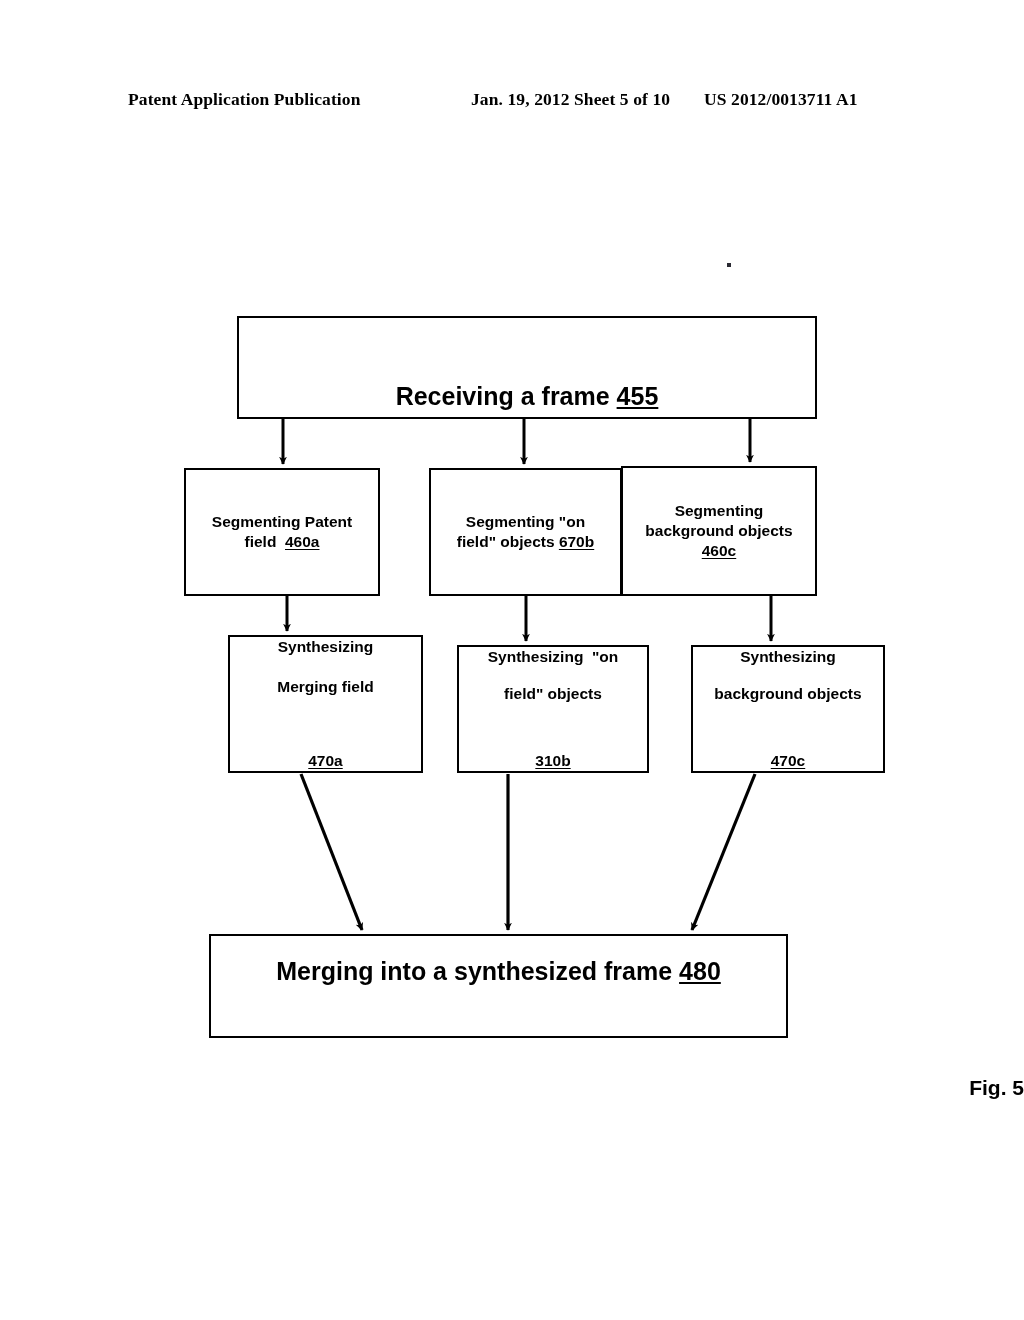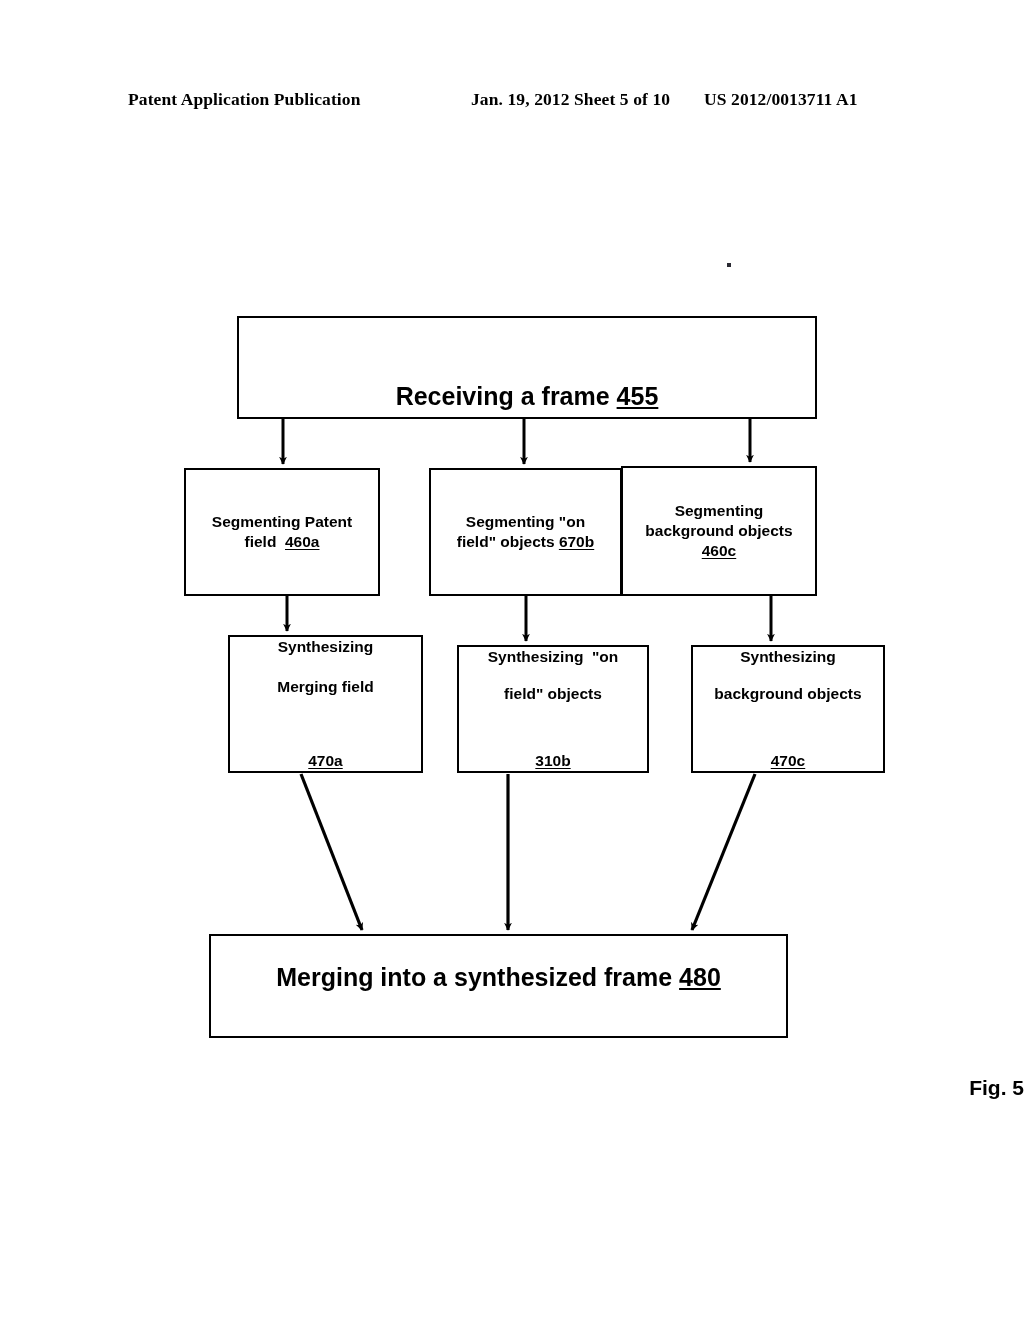--- a/index.html
+++ b/index.html
@@ -101,21 +101,21 @@
 
   .gap-line { display: block; height: 13px; }
 
   
   #node-480 {
     left: 209px;
     top: 934px;
     width: 579px;
     height: 104px;
     justify-content: flex-start;
-    padding-top: 25px;
+    padding-top: 19px;
     font-size: 25px;
   }
 
   
   #fig-caption {
     position: absolute;
     left: 0;
     top: 1076px;
     width: 1024px;
     text-align: right;

